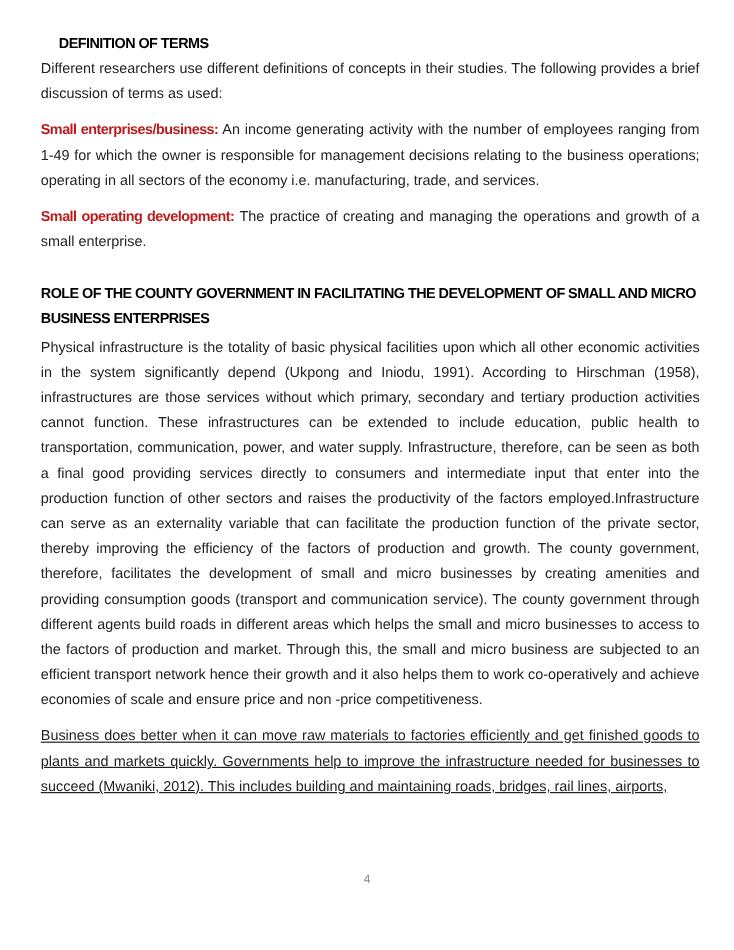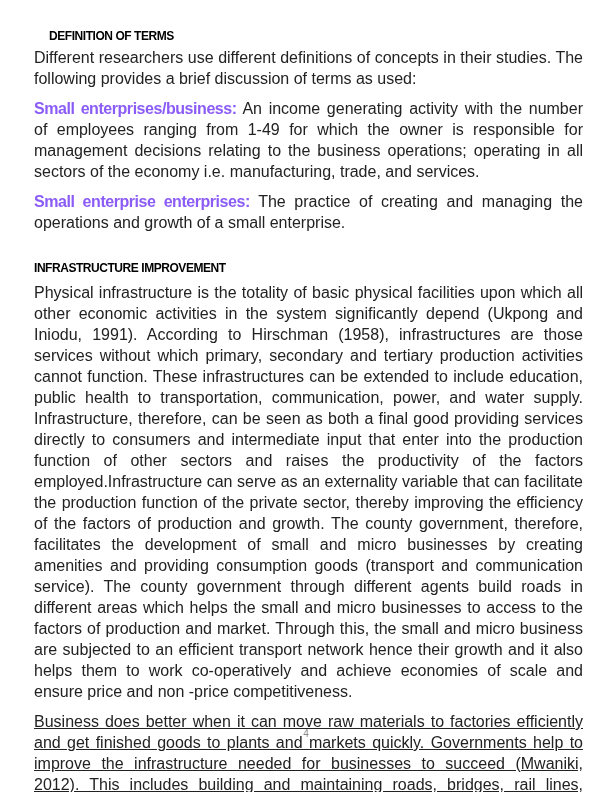--- a/index.html
+++ b/index.html
@@ -23,30 +23,30 @@
     }
     .heading {
       font-weight: bold;
       font-size: 12px;
       letter-spacing: -0.45px;
       color: #000;
       margin: 0;
       line-height: 21px;
     }
     .para {
-      font-size: 16px;
+      font-size: 12px;
       line-height: 21px;
       text-align: justify;
       margin: 0;
       color: #222;
     }
     .term {
       font-weight: bold;
       letter-spacing: -0.45px;
-      color: #8b5cf6;
+      color: #b91c1c;
     }
     .h1 { margin-top: 0; padding-left: 15px; }
     .p-intro { margin-top: 0; }
     .p-term1 { margin-top: 9px; }
     .p-term2 { margin-top: 9px; }
     .h-role { margin-top: 22px; }
     .h-infra { margin-top: 25px; }
     .p-infra { margin-top: 3px; }
     .p-business { margin-top: 9px; text-decoration: underline; }
     .page-number {
@@ -67,25 +67,25 @@
 
   <h2 class="heading h1">DEFINITION OF TERMS</h2>
 
   <p class="para p-intro">Different researchers use different definitions of concepts in their studies. The following provides a brief discussion of terms as used:</p>
 
   <p class="para p-term1">
     <span class="term">Small enterprises/business:</span><span> An income generating activity with the number of employees ranging from 1-49 for which the owner is responsible for management decisions relating to the business operations; operating in all sectors of the economy i.e. manufacturing, trade, and services.</span>
   </p>
 
   <p class="para p-term2">
-    <span class="term">Small enterprise enterprises:</span><span> The practice of creating and managing the operations and growth of a small enterprise.</span>
+    <span class="term">Small operating development:</span><span> The practice of creating and managing the operations and growth of a small enterprise.</span>
   </p>
 
+  <h2 class="heading h-role">ROLE OF THE COUNTY GOVERNMENT IN FACILITATING THE DEVELOPMENT OF SMALL AND MICRO BUSINESS ENTERPRISES</h2>
 
-  <h2 class="heading h-infra">INFRASTRUCTURE IMPROVEMENT</h2>
 
   <p class="para p-infra">Physical infrastructure is the totality of basic physical facilities upon which all other economic activities in the system significantly depend (Ukpong and Iniodu, 1991). According to Hirschman (1958), infrastructures are those services without which primary, secondary and tertiary production activities cannot function. These infrastructures can be extended to include education, public health to transportation, communication, power, and water supply. Infrastructure, therefore, can be seen as both a final good providing services directly to consumers and intermediate input that enter into the production function of other sectors and raises the productivity of the factors employed.Infrastructure can serve as an externality variable that can facilitate the production function of the private sector, thereby improving the efficiency of the factors of production and growth. The county government, therefore, facilitates the development of small and micro businesses by creating amenities and providing consumption goods (transport and communication service). The county government through different agents build roads in different areas which helps the small and micro businesses to access to the factors of production and market. Through this, the small and micro business are subjected to an efficient transport network hence their growth and it also helps them to work co-operatively and achieve economies of scale and ensure price and non -price competitiveness.</p>
 
   <p class="para p-business">Business does better when it can move raw materials to factories efficiently and get finished goods to plants and markets quickly. Governments help to improve the infrastructure needed for businesses to succeed (Mwaniki, 2012). This includes building and maintaining roads, bridges, rail lines, airports,</p>
 
 </div>
 
 <div class="page-number">4</div>
 
 </body></html>

